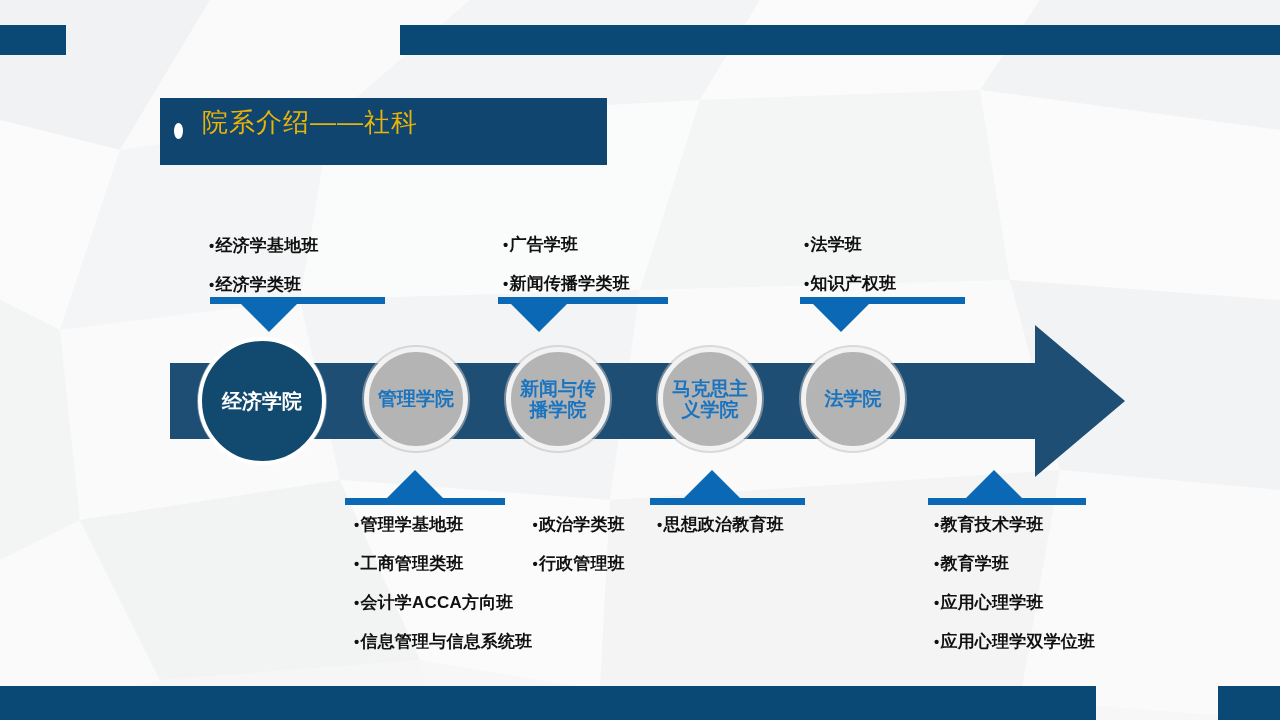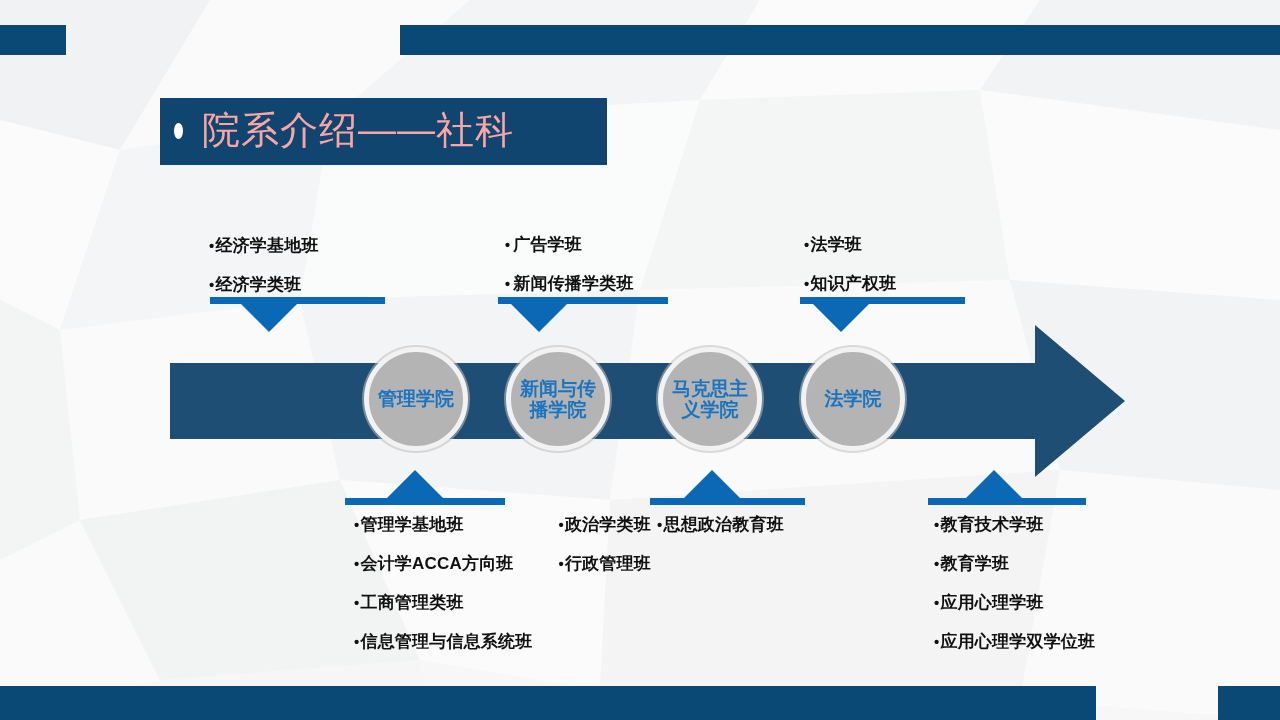--- a/index.html
+++ b/index.html
@@ -61,22 +61,22 @@
   .sec-bullet {
     position: absolute;
     left: 14px; top: 25px;
     width: 9px; height: 16px;
     background: #ffffff;
     border-radius: 50%;
   }
   .sec-text {
     position: absolute;
     left: 42px; top: 7px;
-    font-size: 38px;
-    color: #fca5a5;
+    font-size: 26px;
+    color: #eab308;
     letter-spacing: 1px;
     white-space: nowrap;
   }
 
   
   #band {
     position: absolute;
     left: 170px; top: 325px;
     width: 955px; height: 152px;
     z-index: 1;
@@ -148,21 +148,20 @@
     letter-spacing: 0.2px;
   }
   .callout .line:last-child { margin-bottom: 0; }
   .callout .line::before {
     content: "\2022";
     margin-right: 1px;
     font-size: 15px;
   }
   .callout.two-col {
     display: flex;
-    gap: 26px;
   }
   .callout.two-col .col { display: block; }
 
   
   .ftr-bar-left {
     position: absolute;
     left: 0; top: 686px;
     width: 1096px; height: 34px;
     background: #0a4875;
     z-index: 3;
@@ -236,53 +235,56 @@
   </div>
   <div class="conn up" style="left:650px; top:470px; width:155px; height:36px;">
     <div class="bar" style="top:28px; width:155px;"></div>
     <div class="tri" style="left:34px; top:0;"></div>
   </div>
   <div class="conn up" style="left:928px; top:470px; width:158px; height:36px;">
     <div class="bar" style="top:28px; width:158px;"></div>
     <div class="tri" style="left:38px; top:0;"></div>
   </div>
 
+  <div class="circle active" style="left:198px; top:337px; width:128px; height:128px; font-size:20px;">
+    <span>经济学院</span>
+  </div>
   <div class="circle idle" style="left:364px; top:347px; width:104px; height:104px; font-size:19px;">
     <span>管理学院</span>
   </div>
   <div class="circle idle" style="left:506px; top:347px; width:104px; height:104px; font-size:19px; padding:0 8px;">
     <span>新闻与传播学院</span>
   </div>
   <div class="circle idle" style="left:658px; top:347px; width:104px; height:104px; font-size:19px; padding:0 8px;">
     <span>马克思主义学院</span>
   </div>
   <div class="circle idle" style="left:801px; top:347px; width:104px; height:104px; font-size:19px;">
     <span>法学院</span>
   </div>
 
   <div class="callout" style="left:209px; top:234px;">
     <div class="line">经济学基地班</div>
     <div class="line">经济学类班</div>
   </div>
 
-  <div class="callout" style="left:503px; top:233px;font-family:Liberation Mono, monospace;">
+  <div class="callout" style="left:503px; top:233px;">
     <div class="line">广告学班</div>
     <div class="line">新闻传播学类班</div>
   </div>
 
   <div class="callout" style="left:804px; top:233px;">
     <div class="line">法学班</div>
     <div class="line">知识产权班</div>
   </div>
 
   <div class="callout two-col" style="left:354px; top:513px;">
     <div class="col">
       <div class="line">管理学基地班</div>
+      <div class="line">工商管理类班</div>
       <div class="line">会计学ACCA方向班</div>
-      <div class="line">工商管理类班</div>
       <div class="line">信息管理与信息系统班</div>
     </div>
     <div class="col">
       <div class="line">政治学类班</div>
       <div class="line">行政管理班</div>
     </div>
   </div>
 
   <div class="callout" style="left:657px; top:513px;">
     <div class="line">思想政治教育班</div>

